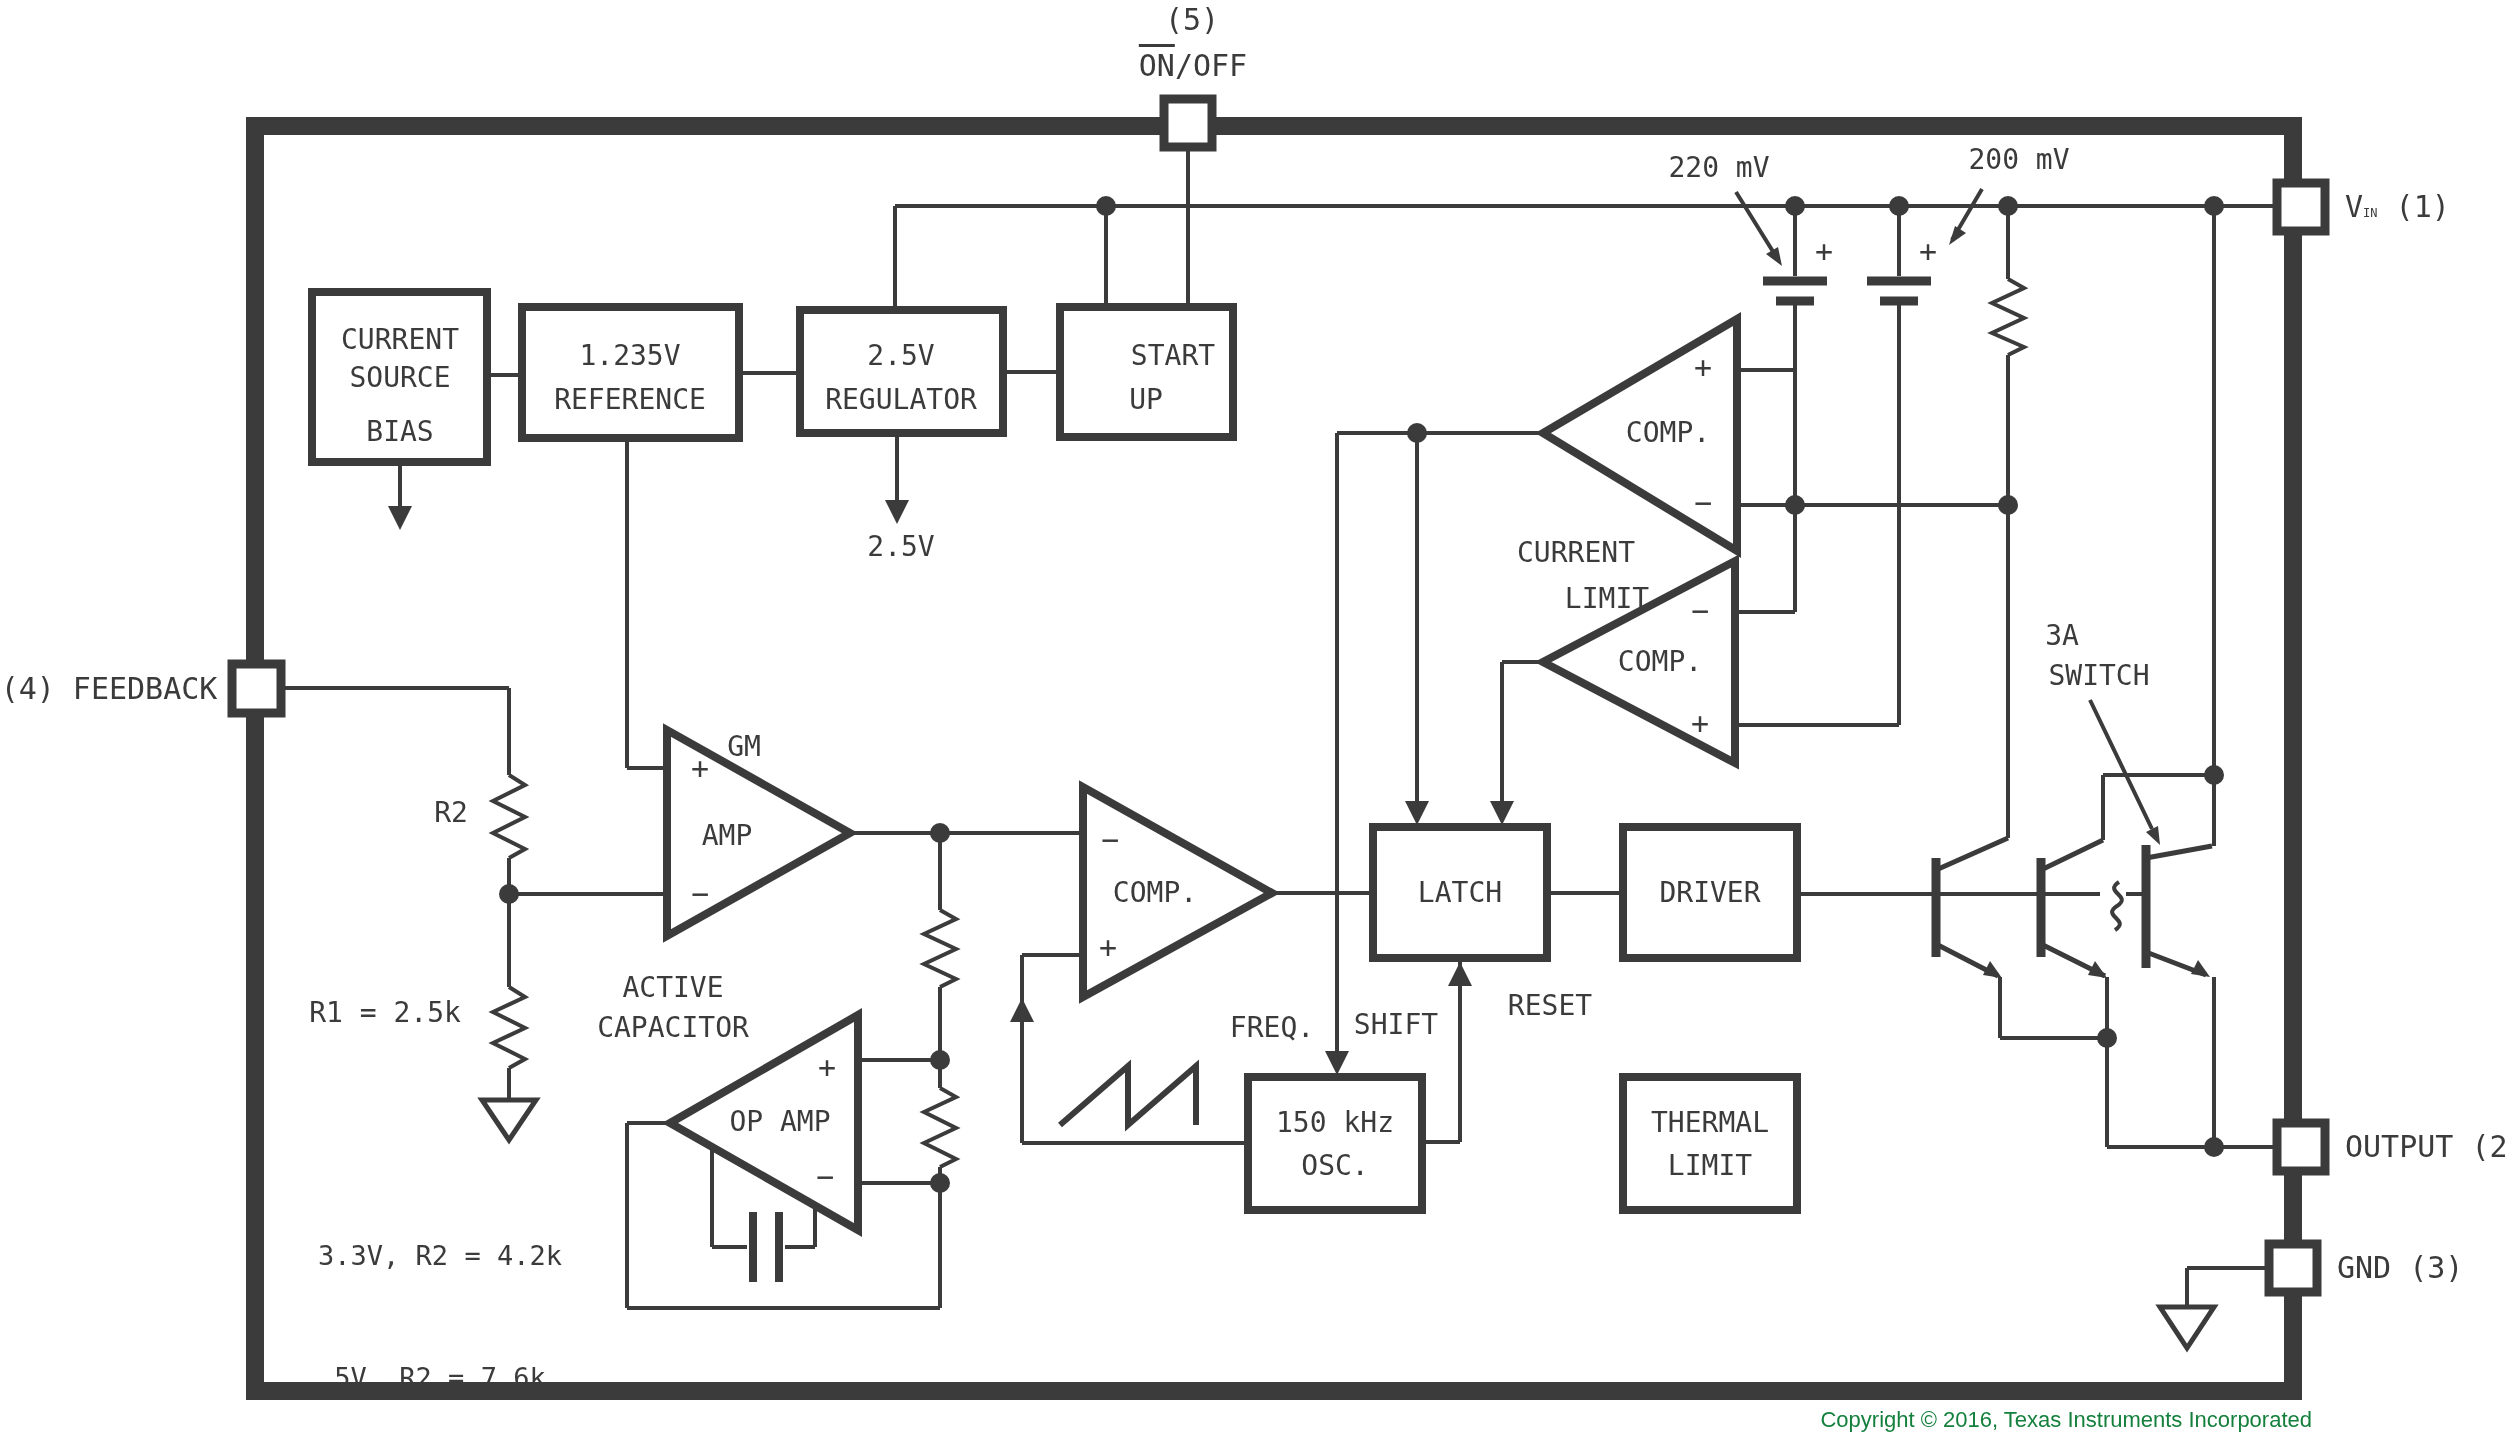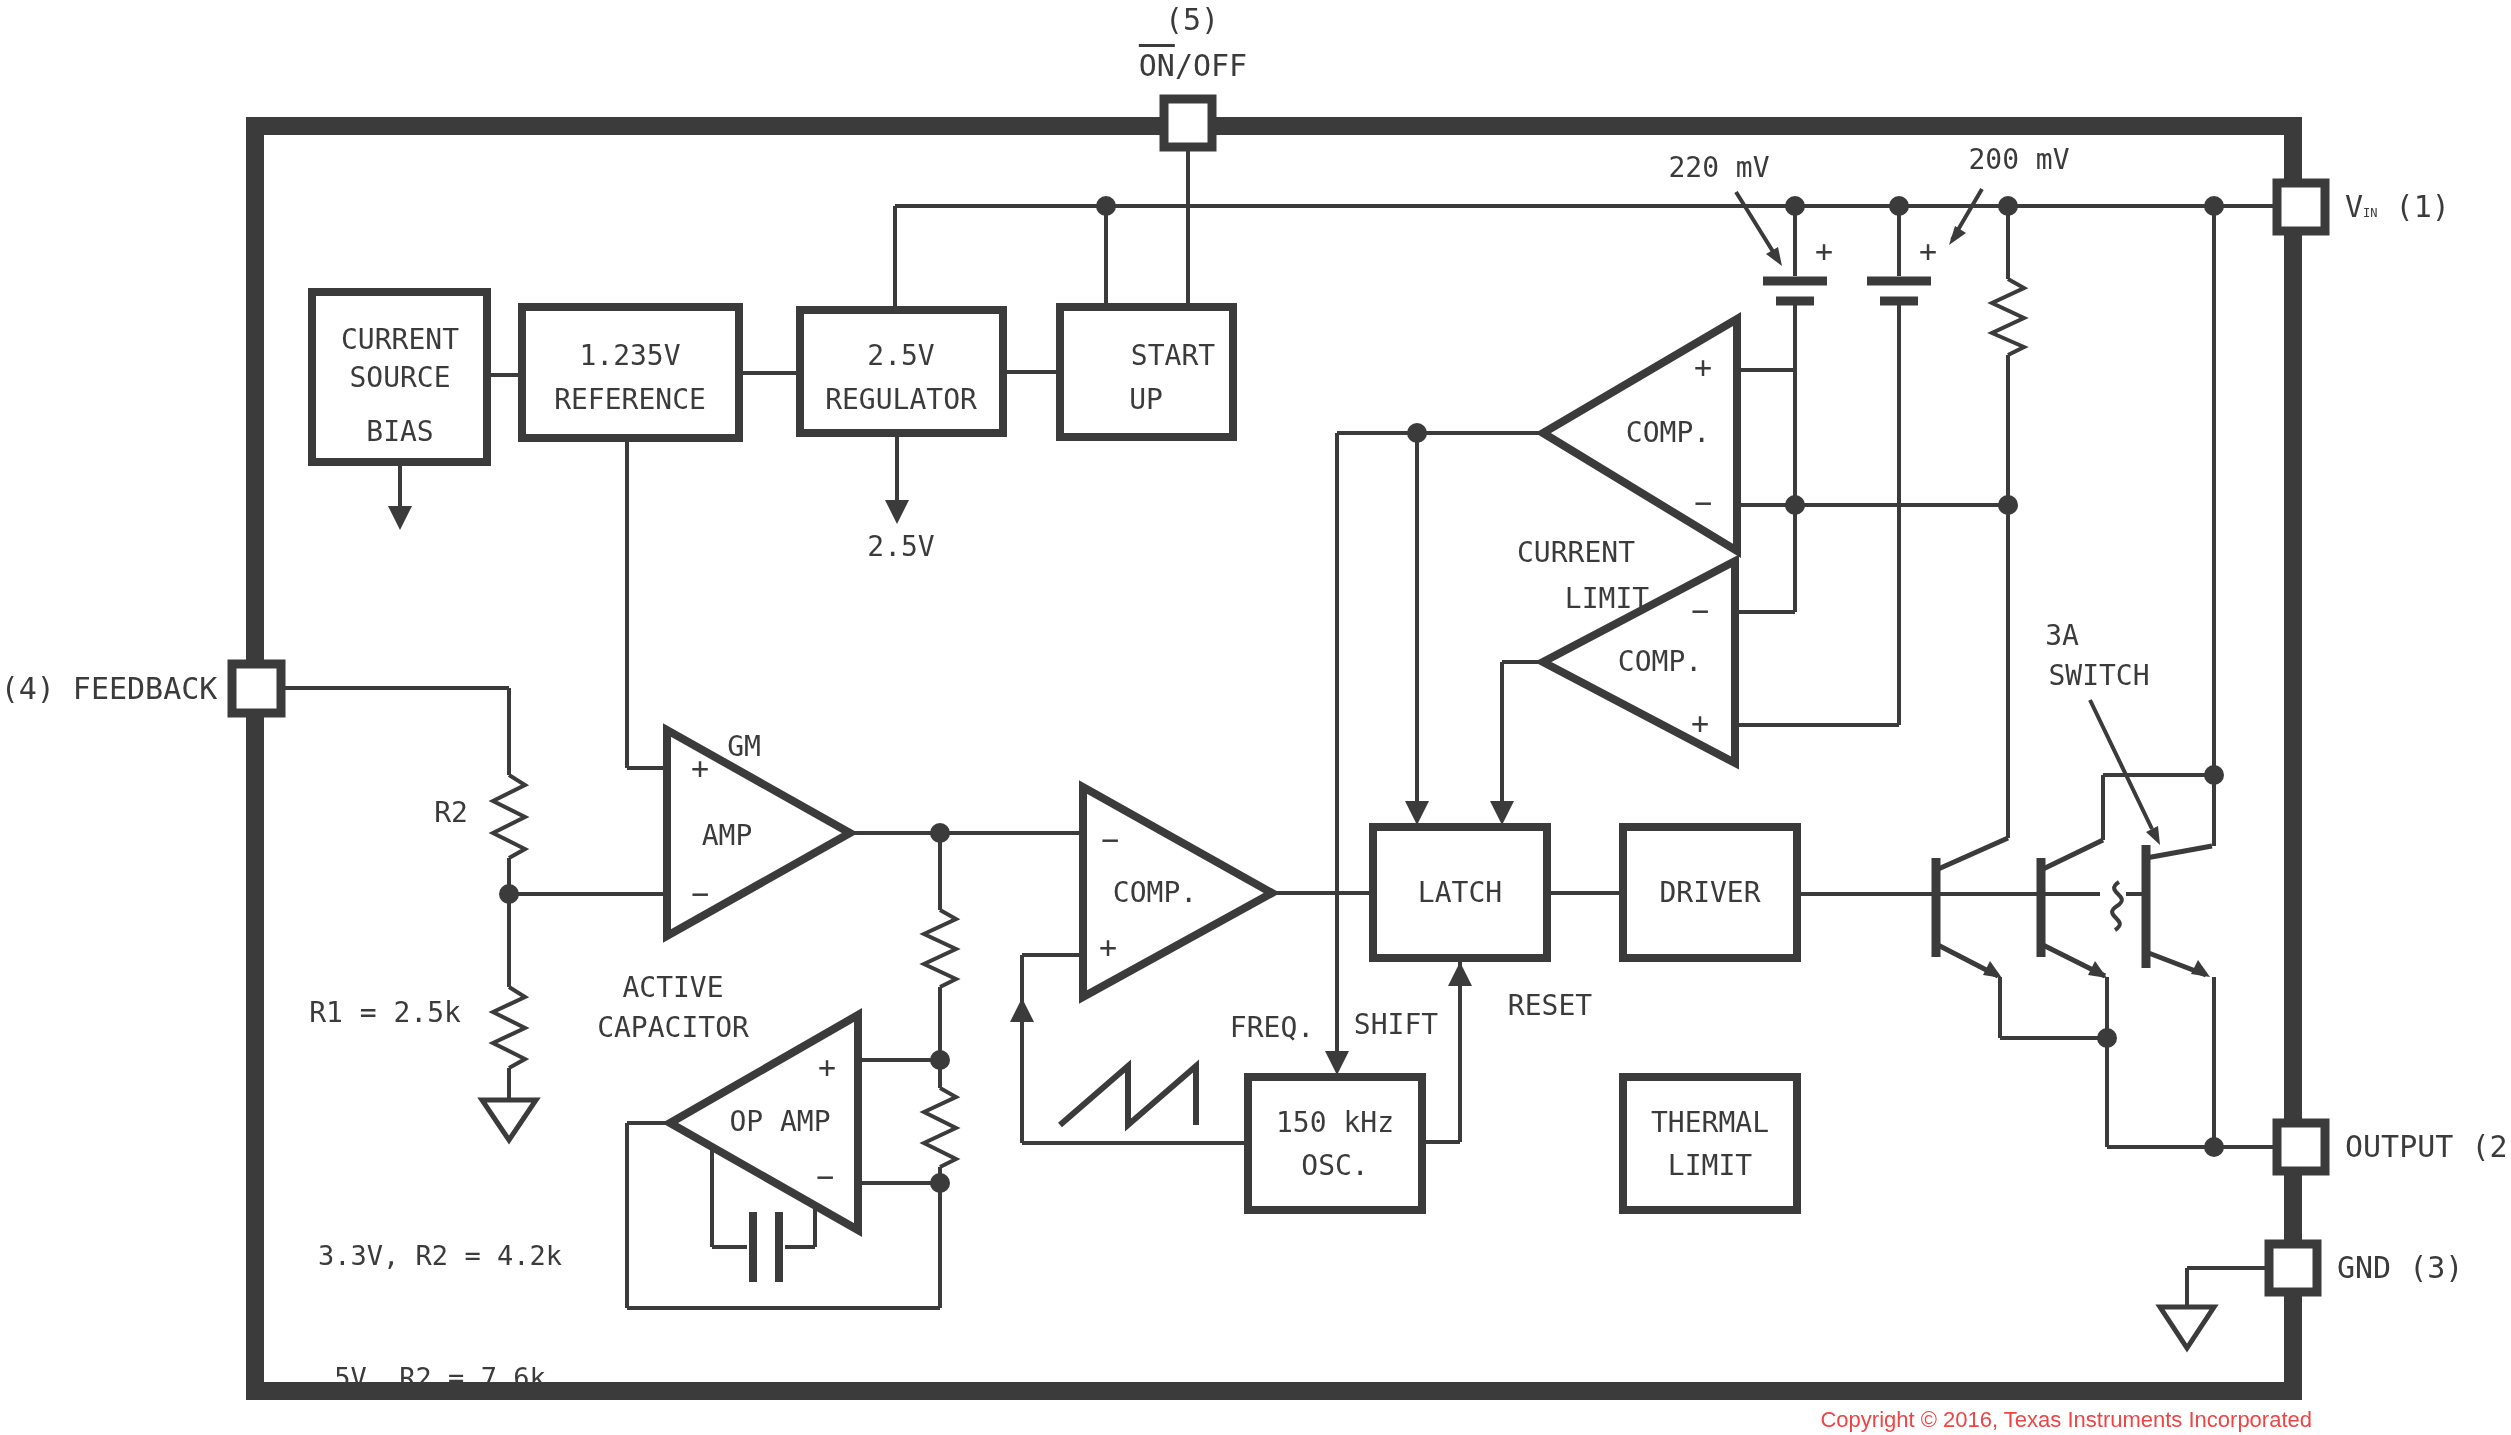--- a/index.html
+++ b/index.html
@@ -10,21 +10,21 @@
   #schem{position:absolute;left:0;top:0;}
   .lbl{position:absolute;transform:translate(-50%,-50%);white-space:pre;font-size:28px;line-height:1;}
   .lbl.big{font-size:30px;}
   .lbl.left{transform:translate(0,-50%);}
   .plusminus{font-size:30px;}
   .overbar{border-top:3px solid #3b3b3b;padding-top:1px;}
   .sub{font-size:12px;}
   .vals{position:absolute;transform:translate(-50%,0);text-align:center;font-size:27px;line-height:40.5px;white-space:pre;}
   .copy{
     position:absolute;font-family:"Liberation Sans","DejaVu Sans",sans-serif;
-    font-size:22px;color:#ef4444;transform:translate(0,0);white-space:pre;
+    font-size:22px;color:#15803d;transform:translate(0,0);white-space:pre;
   }
 </style>
 </head>
 <body>
 
 <div id="stage">
 
   <svg id="schem" width="2511" height="1435" viewBox="0 0 2511 1435">
     <g stroke="#3b3b3b" fill="none" stroke-width="4">
 

